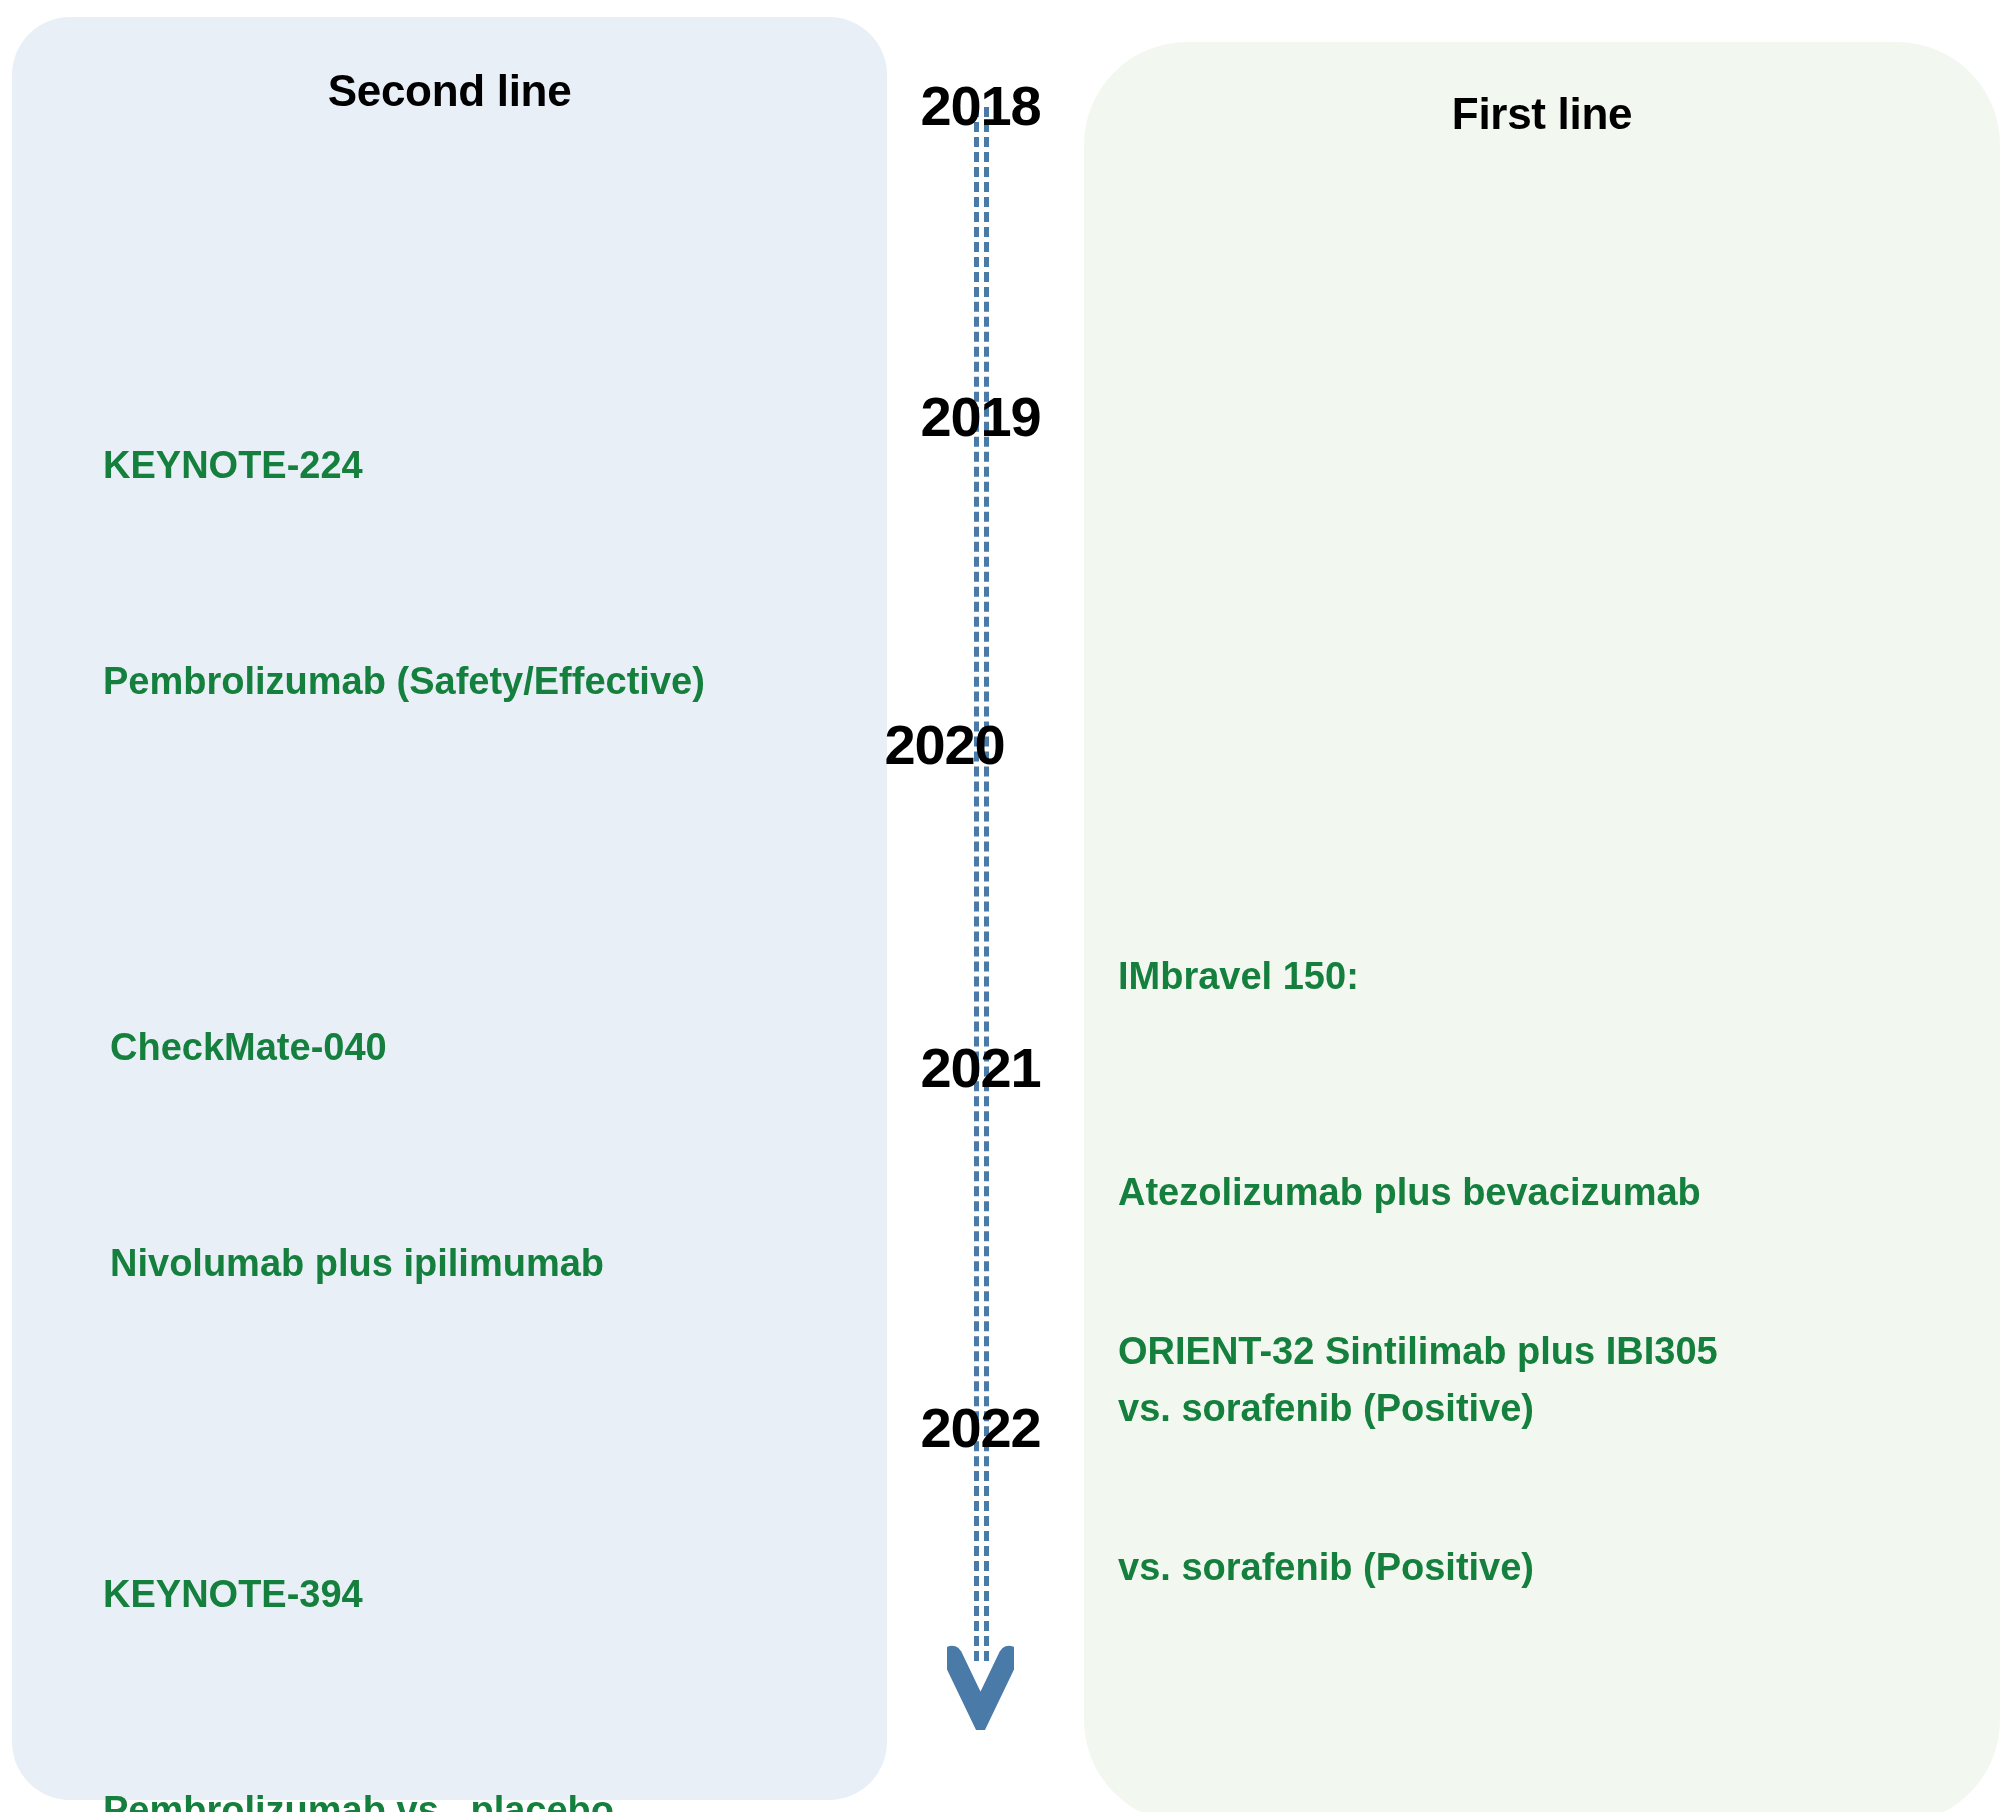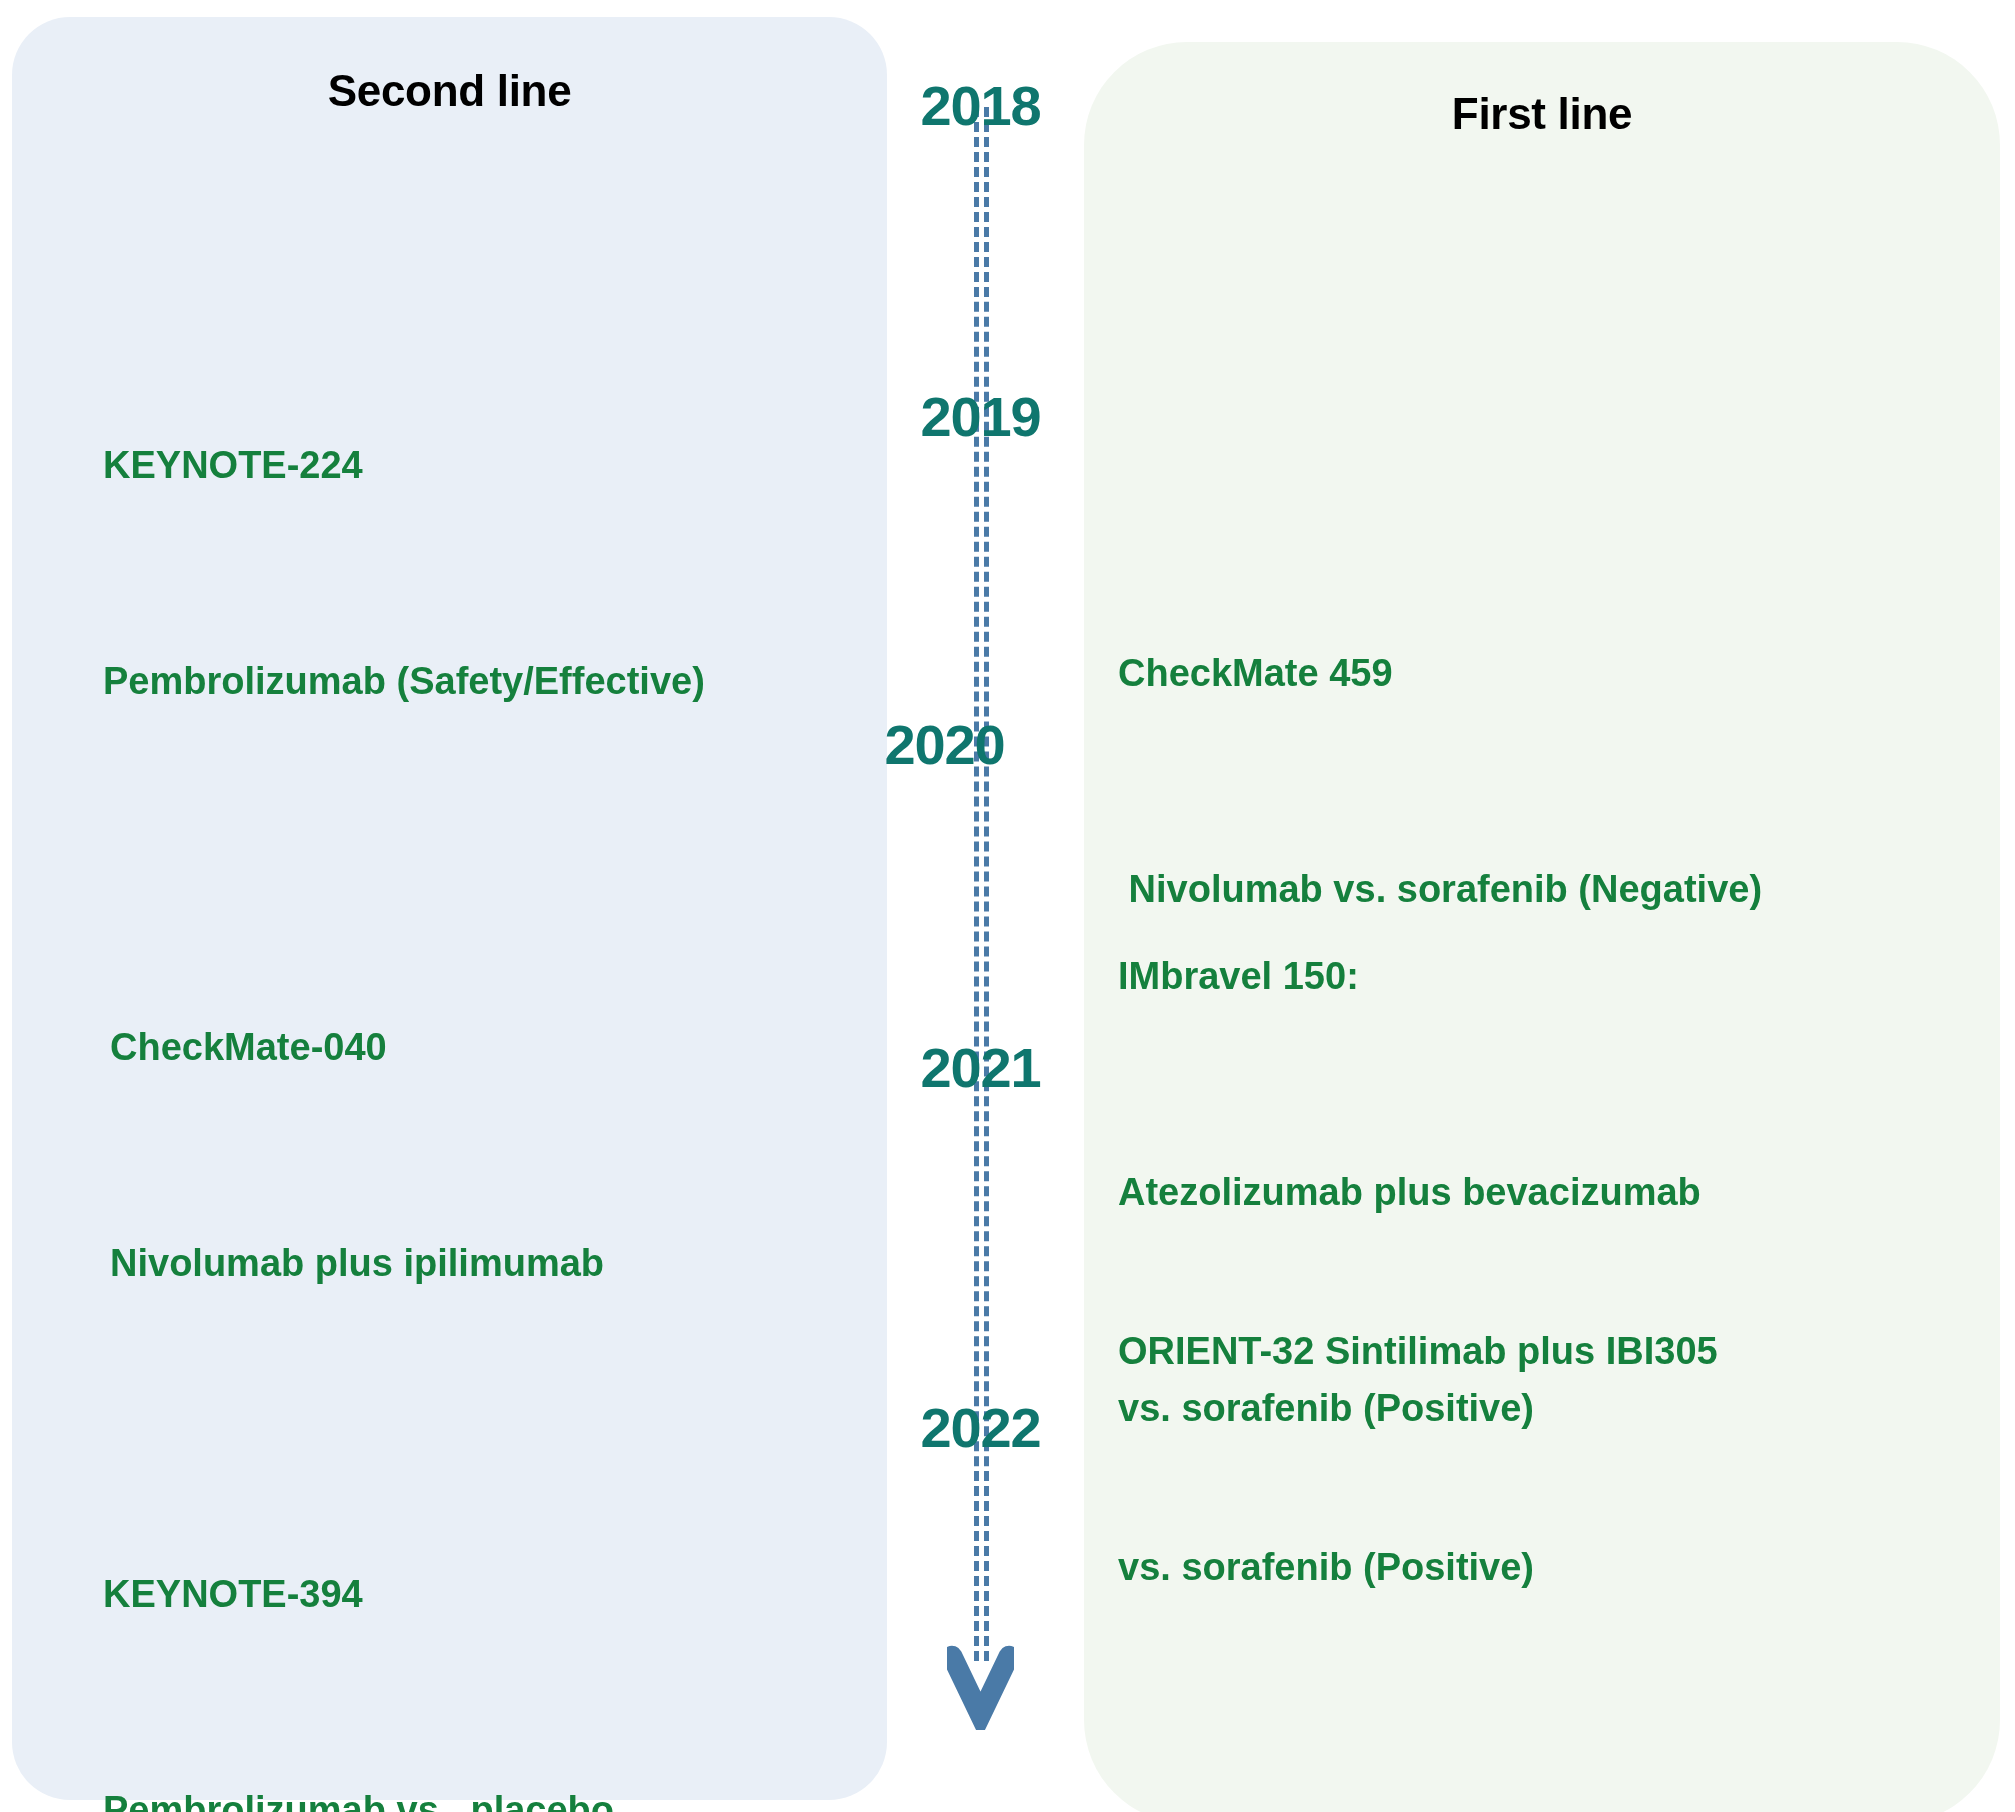--- a/index.html
+++ b/index.html
@@ -104,21 +104,21 @@
   }
   #arrow-head svg { display: block; }
 
   
   .year {
     position: absolute;
     width: 255px;
     text-align: center;
     font-size: 56px;
     font-weight: bold;
-    color: #0f766e;
+    color: #000000;
     letter-spacing: -1.2px;
   }
   #year-2018 { left: 853px; top: 73px;  }
   #year-2019 { left: 853px; top: 384px;  }
   #year-2020 { left: 817px; top: 712px; }
   #year-2021 { left: 853px; top: 1035px; }
   #year-2022 { left: 853px; top: 1395px; }
 </style>
 </head>
 <body>
@@ -142,24 +142,20 @@
   <div class="block" id="blk-kn394">
     <span class="line">KEYNOTE-394</span>
     <span class="line">Pembrolizumab vs.  placebo</span>
     
   </div>
 
   <div class="panel" id="panel-first">
     <div class="panel-title">First line</div>
   </div>
 
-  <div class="block" id="blk-cm459">
-    <span class="line">CheckMate 459</span>
-    <span class="line"> Nivolumab vs. sorafenib (Negative)</span>
-  </div>
 
   <div class="block" id="blk-imbrave">
     <span class="line">IMbravel 150:</span>
     <span class="line">Atezolizumab plus bevacizumab</span>
     <span class="line">vs. sorafenib (Positive)</span>
   </div>
 
   <div class="block" id="blk-orient">
     <span class="line">ORIENT-32 Sintilimab plus IBI305</span>
     <span class="line">vs. sorafenib (Positive)</span>

